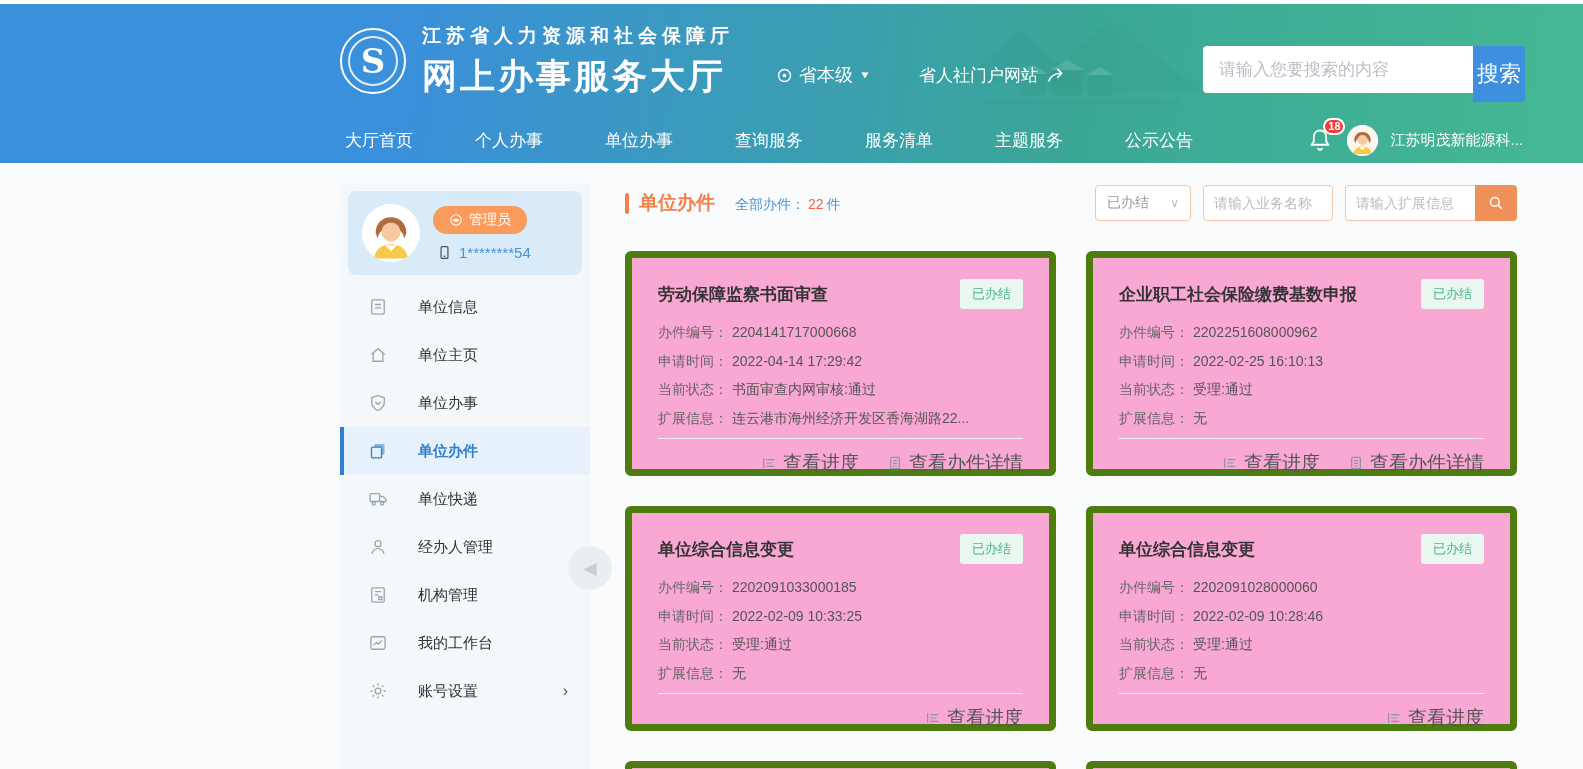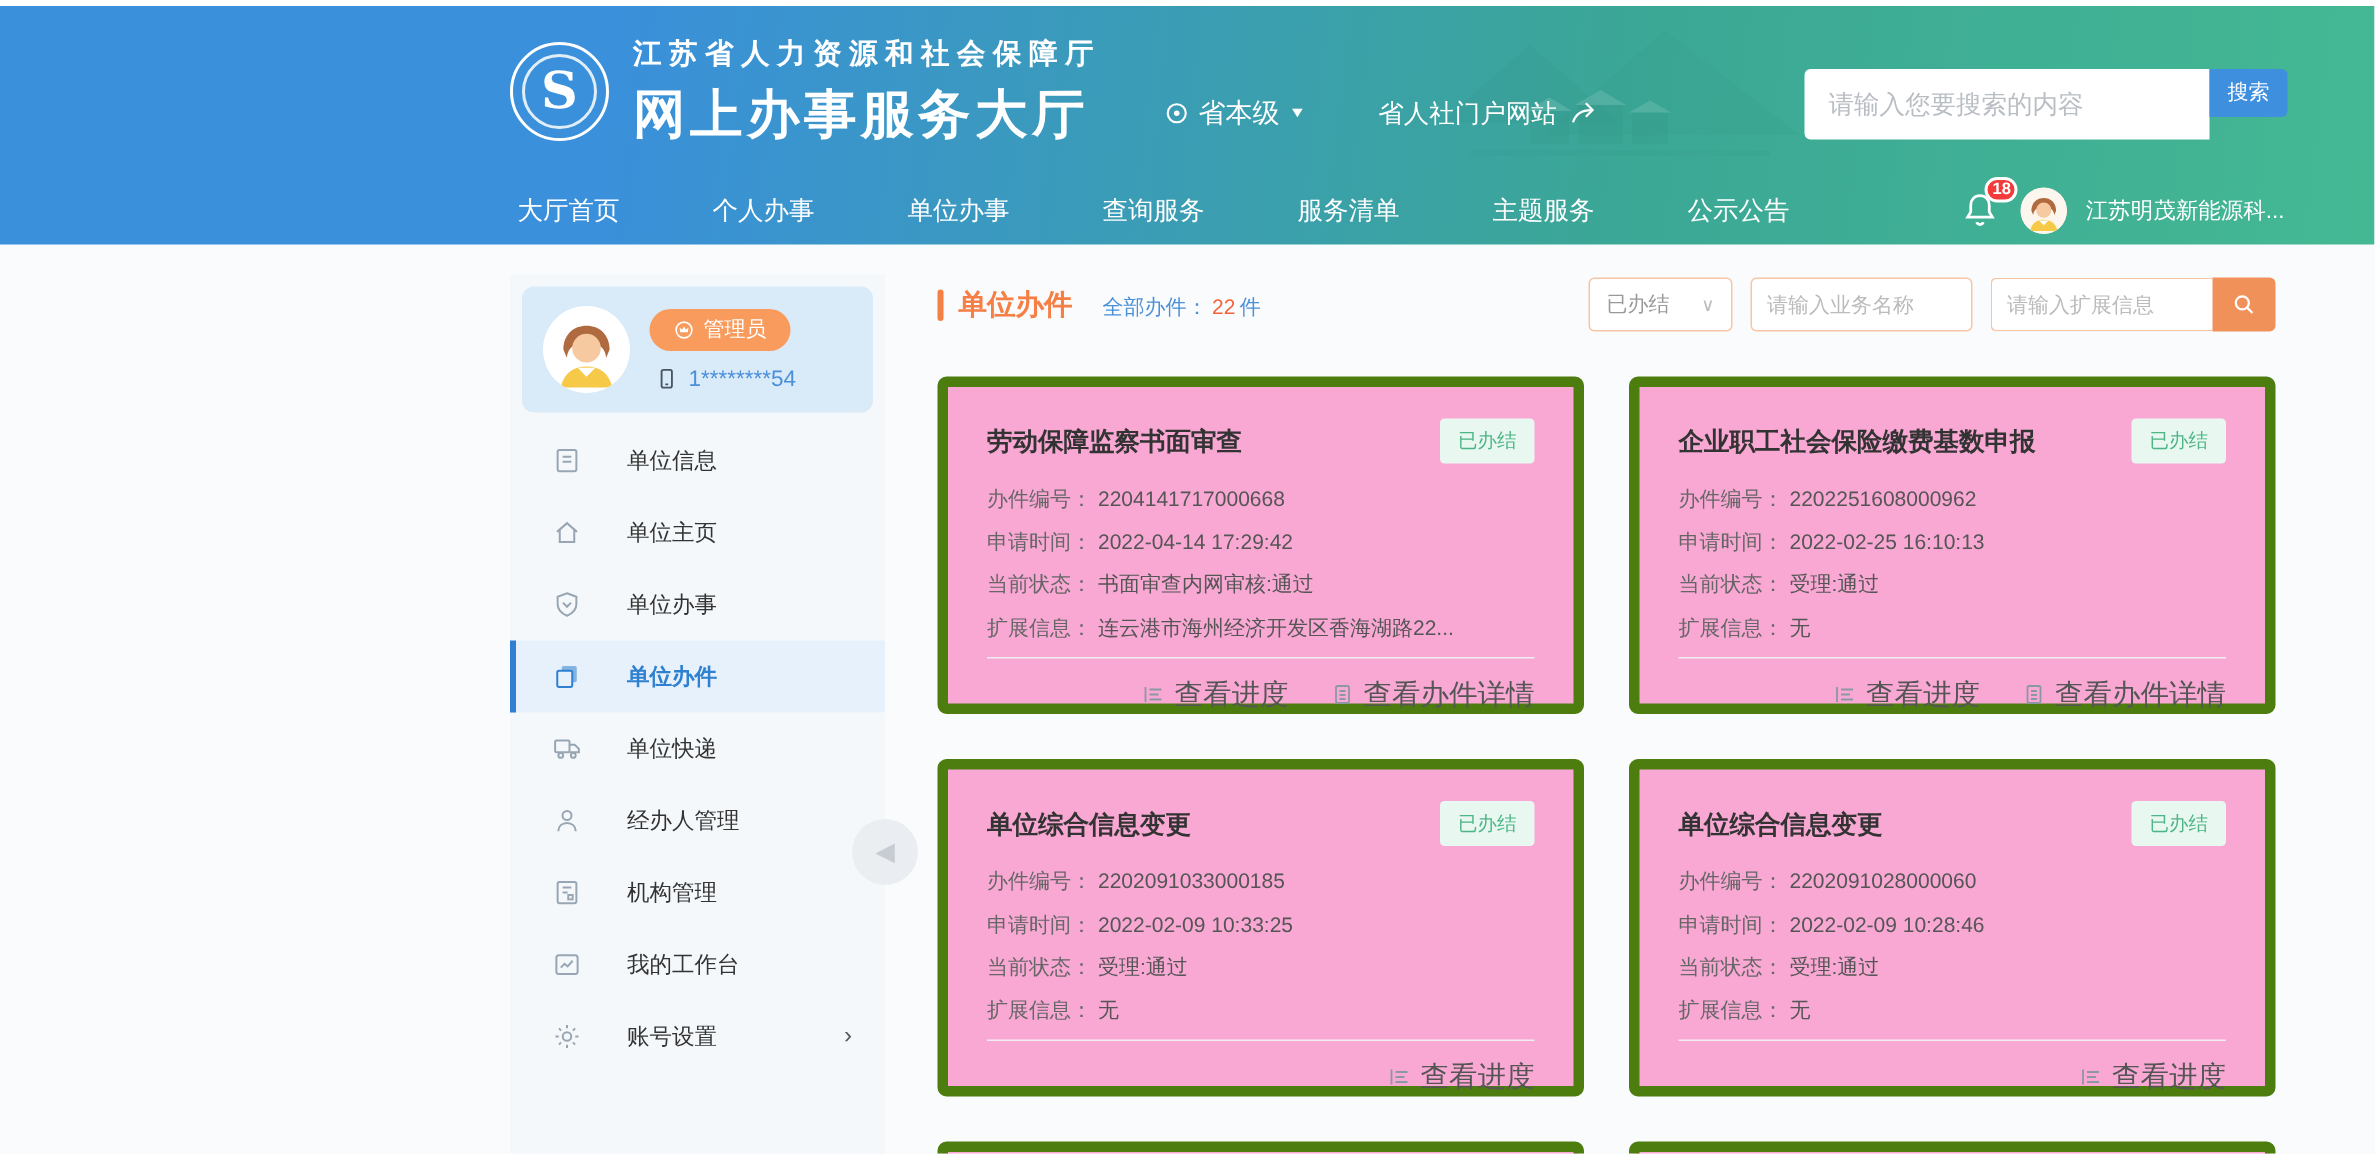--- a/index.html
+++ b/index.html
@@ -20,21 +20,21 @@
   .logo-inner { width:50px; height:50px; border-radius:50%; border:2px solid rgba(255,255,255,.85); display:flex; align-items:center; justify-content:center; font-weight:bold; font-size:34px; color:#fff; font-family:"DejaVu Serif", serif; }
   .titles { margin-left:16px; }
   .org-name { font-size:19px; letter-spacing:5px; font-weight:bold; }
   .site-title { font-size:35px; font-weight:bold; letter-spacing:3px; margin-top:4px; }
   .region-sel { display:flex; align-items:center; gap:6px; margin-left:42px; font-size:18px; cursor:pointer; margin-top:28px; }
   .caret-down { font-size:12px; transform:scaleY(.8); }
   .portal-link { display:flex; align-items:center; gap:8px; margin-left:48px; font-size:17px; cursor:pointer; margin-top:28px; }
   .searchbox { position:absolute; right:58px; top:42px; display:flex; height:47px; }
   .searchbox input { width:270px; height:47px; border:none; outline:none; border-radius:4px 0 0 4px; padding:0 16px; font-size:17px; color:#333; }
   .searchbox input::placeholder { color:#b9bec4; }
-  .search-btn { width:52px; height:32px; background:#3f8fdf; color:#fff; border:none; border-radius:0 4px 4px 0; font-size:14px; cursor:pointer;text-align:center; }
+  .search-btn { width:52px; height:56px; background:#3f8fdf; color:#fff; border:none; border-radius:0 4px 4px 0; font-size:22px; cursor:pointer;text-align:center; }
   
   .nav-row { display:flex; align-items:center; height:45px; padding-left:345px; font-size:17px; position:relative; }
   .nav-item { margin-right:62px; cursor:pointer; white-space:nowrap; }
   .nav-right { position:absolute; right:60px; top:0; height:45px; display:flex; align-items:center; gap:12px; }
   .bell-wrap { position:relative; width:28px; height:30px; cursor:pointer; }
   .bell-badge { position:absolute; top:-8px; right:-10px; background:#f23c3c; border:2px solid #fff; color:#fff; font-size:11px; line-height:13px; min-width:22px; text-align:center; border-radius:9px; padding:0 2px; font-weight:bold; }
   .mini-avatar { width:31px; height:31px; border-radius:50%; overflow:hidden; background:#fdf4ec; flex:none; cursor:pointer; }
   .company-name { font-size:15px; cursor:pointer; }
   
   .layout { display:flex; align-items:flex-start; }
@@ -55,21 +55,21 @@
   
   .content { width:892px; margin-left:35px; margin-top:20px; }
   .content-head { display:flex; align-items:center; height:40px; }
   .title-bar { width:4px; height:21px; background:#f57f45; border-radius:2px; }
   .section-title { font-size:19px; font-weight:bold; color:#f57f45; margin-left:10px; }
   .total { margin-left:20px; font-size:14px; color:#4a90d9; margin-top:4px; }
   .total .count { color:#f5623d; margin:0 3px; }
   .filters { margin-left:auto; display:flex; gap:12px; }
   .select-box { width:96px; height:36px; border:1px solid #f7c5a3; border-radius:4px; background:#fff; display:flex; align-items:center; justify-content:space-between; padding:0 11px; color:#999; font-size:14px; cursor:pointer; }
   .select-box .caret { color:#bbb; font-size:12px; }
-  .flt-input { height:36px; border:1px solid #f7c5a3; border-radius:4px; background:#fff; padding:0 10px; font-size:14px; color:#a21caf; outline:none; width:148px; }
+  .flt-input { height:36px; border:1px solid #f7c5a3; border-radius:4px; background:#fff; padding:0 10px; font-size:14px; color:#a21caf; outline:none; width:130px; }
   .flt-input::placeholder { color:#bbb; }
   .search-group { display:flex; }
   .search-group .flt-input { border-radius:4px 0 0 4px; border-right:none; }
   .flt-btn { width:42px; height:36px; background:#f0915a; border:none; border-radius:0 4px 4px 0; cursor:pointer; display:flex; align-items:center; justify-content:center; }
   .cards { margin-top:28px; display:grid; grid-template-columns:1fr 1fr; gap:30px 30px; }
   .card { background:#f9a8d4; border:7px solid #4d7c0f; border-radius:6px; padding:21px 26px 12px; height:225px; }
   .card.partial { height:120px; }
   .card-head { display:flex; align-items:flex-start; justify-content:space-between; }
   .card-title { font-size:17px; font-weight:bold; color:#333; padding-top:4px; }
   .badge { background:#e8f7ef; color:#4db686; font-size:13px; padding:6px 12px; border-radius:3px; flex:none; }

